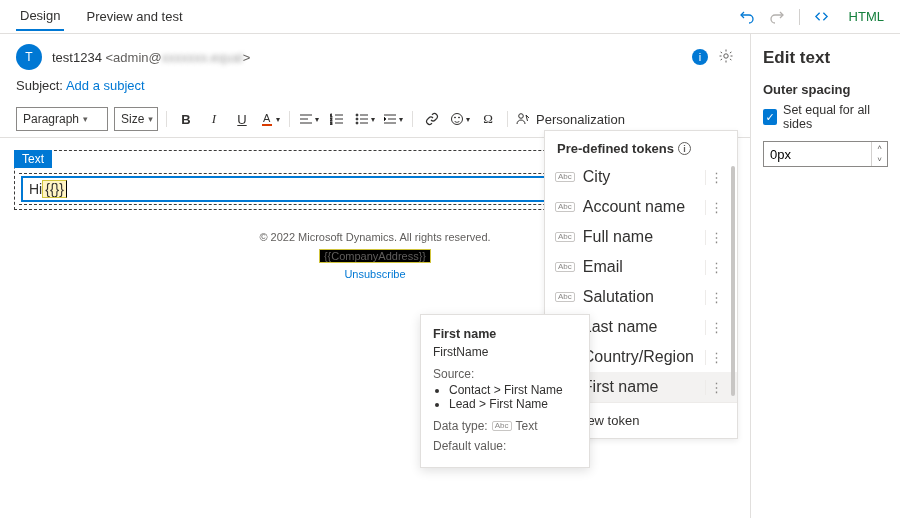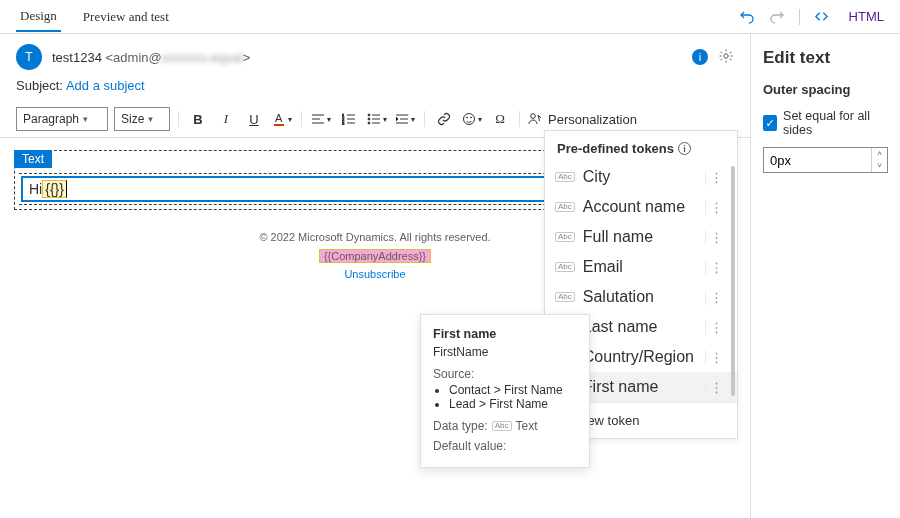--- a/index.html
+++ b/index.html
@@ -1,25 +1,25 @@
 <!DOCTYPE html>
 <html><head>
 <meta charset="utf-8">
 <style>
 * { box-sizing: border-box; margin: 0; padding: 0; font-family: "Segoe UI", Arial, sans-serif; }
 body { width: 900px; height: 518px; background: #fff; overflow: hidden; font-size: 13px; color: #323130; position: relative; }
 
 
 .top-tabs { display: flex; align-items: center; height: 34px; padding: 0 16px; border-bottom: 1px solid #e1dfdd; }
-.tab { padding: 6px 4px; margin-right: 18px; cursor: pointer; font-size: 13px; color: #323130; font-family: Liberation Serif, serif; }
+.tab { padding: 6px 4px; margin-right: 18px; cursor: pointer; font-size: 13px; color: #323130; }
 .tab.active { border-bottom: 2px solid #0078d4; }
 .top-right { margin-left: auto; display: flex; align-items: center; gap: 14px; color: #605e5c; }
 .top-right svg { display: block; }
 .divider { width: 1px; height: 16px; background: #d2d0ce; }
-.html-btn { display: flex; align-items: center; gap: 20px; color: #4c1d95; cursor: pointer; }
+.html-btn { display: flex; align-items: center; gap: 20px; color: #15803d; cursor: pointer; }
 .undo svg { color: #0078d4; }
 .redo svg { color: #b3b0ad; }
 
 
 .layout { display: flex; height: calc(518px - 34px); }
 .left { flex: 1 1 auto; position: relative; }
 .right { width: 150px; flex: 0 0 150px; border-left: 1px solid #e1dfdd; padding: 14px 12px 0 12px; }
 
 
 .from-row { display: flex; align-items: center; padding: 10px 16px 6px; }
@@ -32,38 +32,38 @@
 
 
 .subject-row { padding: 2px 16px 10px; font-size: 13px; }
 .subject-link { color: #0078d4; cursor: pointer; }
 
 
 .toolbar { display: flex; align-items: center; gap: 6px; padding: 4px 16px 6px; border-bottom: 1px solid #e1dfdd; }
 .dropdown { height: 24px; border: 1px solid #8a8886; background: #fff; display: flex; align-items: center; padding: 0 6px; font-size: 12px; color: #323130; cursor: pointer; gap: 4px; }
 .dropdown .chev { color: #605e5c; font-size: 9px; }
 .paragraph-dd { width: 92px; }
-.size-dd { width: 56px; }
+.size-dd { width: 44px; }
 .tb-btn { width: 22px; height: 22px; display: flex; align-items: center; justify-content: center; color: #323130; cursor: pointer; }
 .tb-sep { width: 1px; height: 16px; background: #e1dfdd; margin: 0 2px; }
 .personalization { display: flex; align-items: center; gap: 6px; cursor: pointer; font-size: 13px; color: #323130; text-align: center; }
 
 
 .canvas { padding: 12px 14px 0; position: relative; }
 .outer-dashed { border: 1px dashed #3b3a39; padding: 4px; position: relative; }
 .text-tag { position: absolute; top: -1px; left: -1px; background: #0078d4; color: #fff; font-size: 12px; padding: 2px 8px; }
 .token-actions { position: absolute; top: -1px; right: -1px; display: flex; }
 .tok-btn { width: 26px; height: 24px; background: #0078d4; color: #fff; display: flex; align-items: center; justify-content: center; cursor: pointer; border-left: 1px solid rgba(255,255,255,.3); }
 .inner-row { margin-top: 18px; border-top: 1px dashed #3b3a39; border-bottom: 1px dashed #3b3a39; padding: 2px; }
 .editor-line { border: 2px solid #0078d4; padding: 2px 6px; font-size: 14px; display: flex; align-items: center; }
 .token-hl { background: #fff4c4; border: 1px solid #d1c43c; padding: 0 2px; border-right: 1px solid #000; }
 
 
 .footer { text-align: center; font-size: 11px; color: #605e5c; margin-top: 18px; line-height: 1.7; }
-.company { background: #f9a8d4; border: 1px solid #d1c43c; padding: 0 4px; }
+.company { background: #000000; border: 1px solid #d1c43c; padding: 0 4px; }
 .unsub { color: #0078d4; cursor: pointer; }
 
 
 .tokens-panel { position: absolute; left: 544px; top: 130px; width: 194px; background: #fff; border: 1px solid #e1dfdd; box-shadow: 0 2px 6px rgba(0,0,0,.08); }
 .tokens-header { padding: 10px 12px 6px; font-weight: 600; display: flex; align-items: center; gap: 4px; }
 .info-sm { width: 13px; height: 13px; border: 1px solid #605e5c; border-radius: 50%; font-size: 9px; display: inline-flex; align-items: center; justify-content: center; color: #605e5c; }
 .tokens-body { position: relative; }
 .tok-scroll { position: absolute; right: 2px; top: 4px; bottom: 42px; width: 4px; background: #c8c6c4; border-radius: 2px; }
 .tok-item { display: flex; align-items: center; padding: 6px 10px; gap: 8px; cursor: pointer; }
 .tok-item.hover { background: #f3f2f1; }
@@ -76,21 +76,21 @@
 
 .hover-card { position: absolute; left: 420px; top: 314px; width: 170px; background: #fff; border: 1px solid #e1dfdd; box-shadow: 0 3px 10px rgba(0,0,0,.12); padding: 12px; font-size: 12px; color: #323130; }
 .hover-card h4 { font-size: 12.5px; font-weight: 600; margin-bottom: 4px; }
 .hover-card .fieldname { margin-bottom: 8px; color: #323130; }
 .hover-card .lbl { color: #605e5c; margin-bottom: 2px; }
 .hover-card ul { padding-left: 16px; margin: 2px 0 8px; }
 .dt-row { display: flex; align-items: center; gap: 4px; margin-bottom: 6px; color: #605e5c; }
 
 
 .right h3 { font-size: 17px; font-weight: 600; margin-bottom: 14px; }
-.right .sect { font-size: 13px; font-weight: 600; margin-bottom: 12px; }
+.right .sect { font-size: 13px; font-weight: 600; margin-bottom: 6px; }
 .chk-row { display: flex; align-items: center; gap: 6px; font-size: 12.5px; margin-bottom: 10px; }
 .chk { width: 16px; height: 16px; background: #0078d4; display: flex; align-items: center; justify-content: center; color: #fff; font-size: 11px; border-radius: 2px; }
 .spinner { display: flex; align-items: center; border: 1px solid #8a8886; height: 26px; width: 100%; }
 .spinner input { border: 0; outline: 0; flex: 1; padding: 0 6px; font-size: 13px; width: 100%; }
 .spin-btns { width: 16px; display: flex; flex-direction: column; border-left: 1px solid #d2d0ce; }
 .spin-btns span { height: 12px; font-size: 8px; text-align: center; color: #605e5c; line-height: 12px; cursor: pointer; }
 </style>
 </head>
 <body>
 

